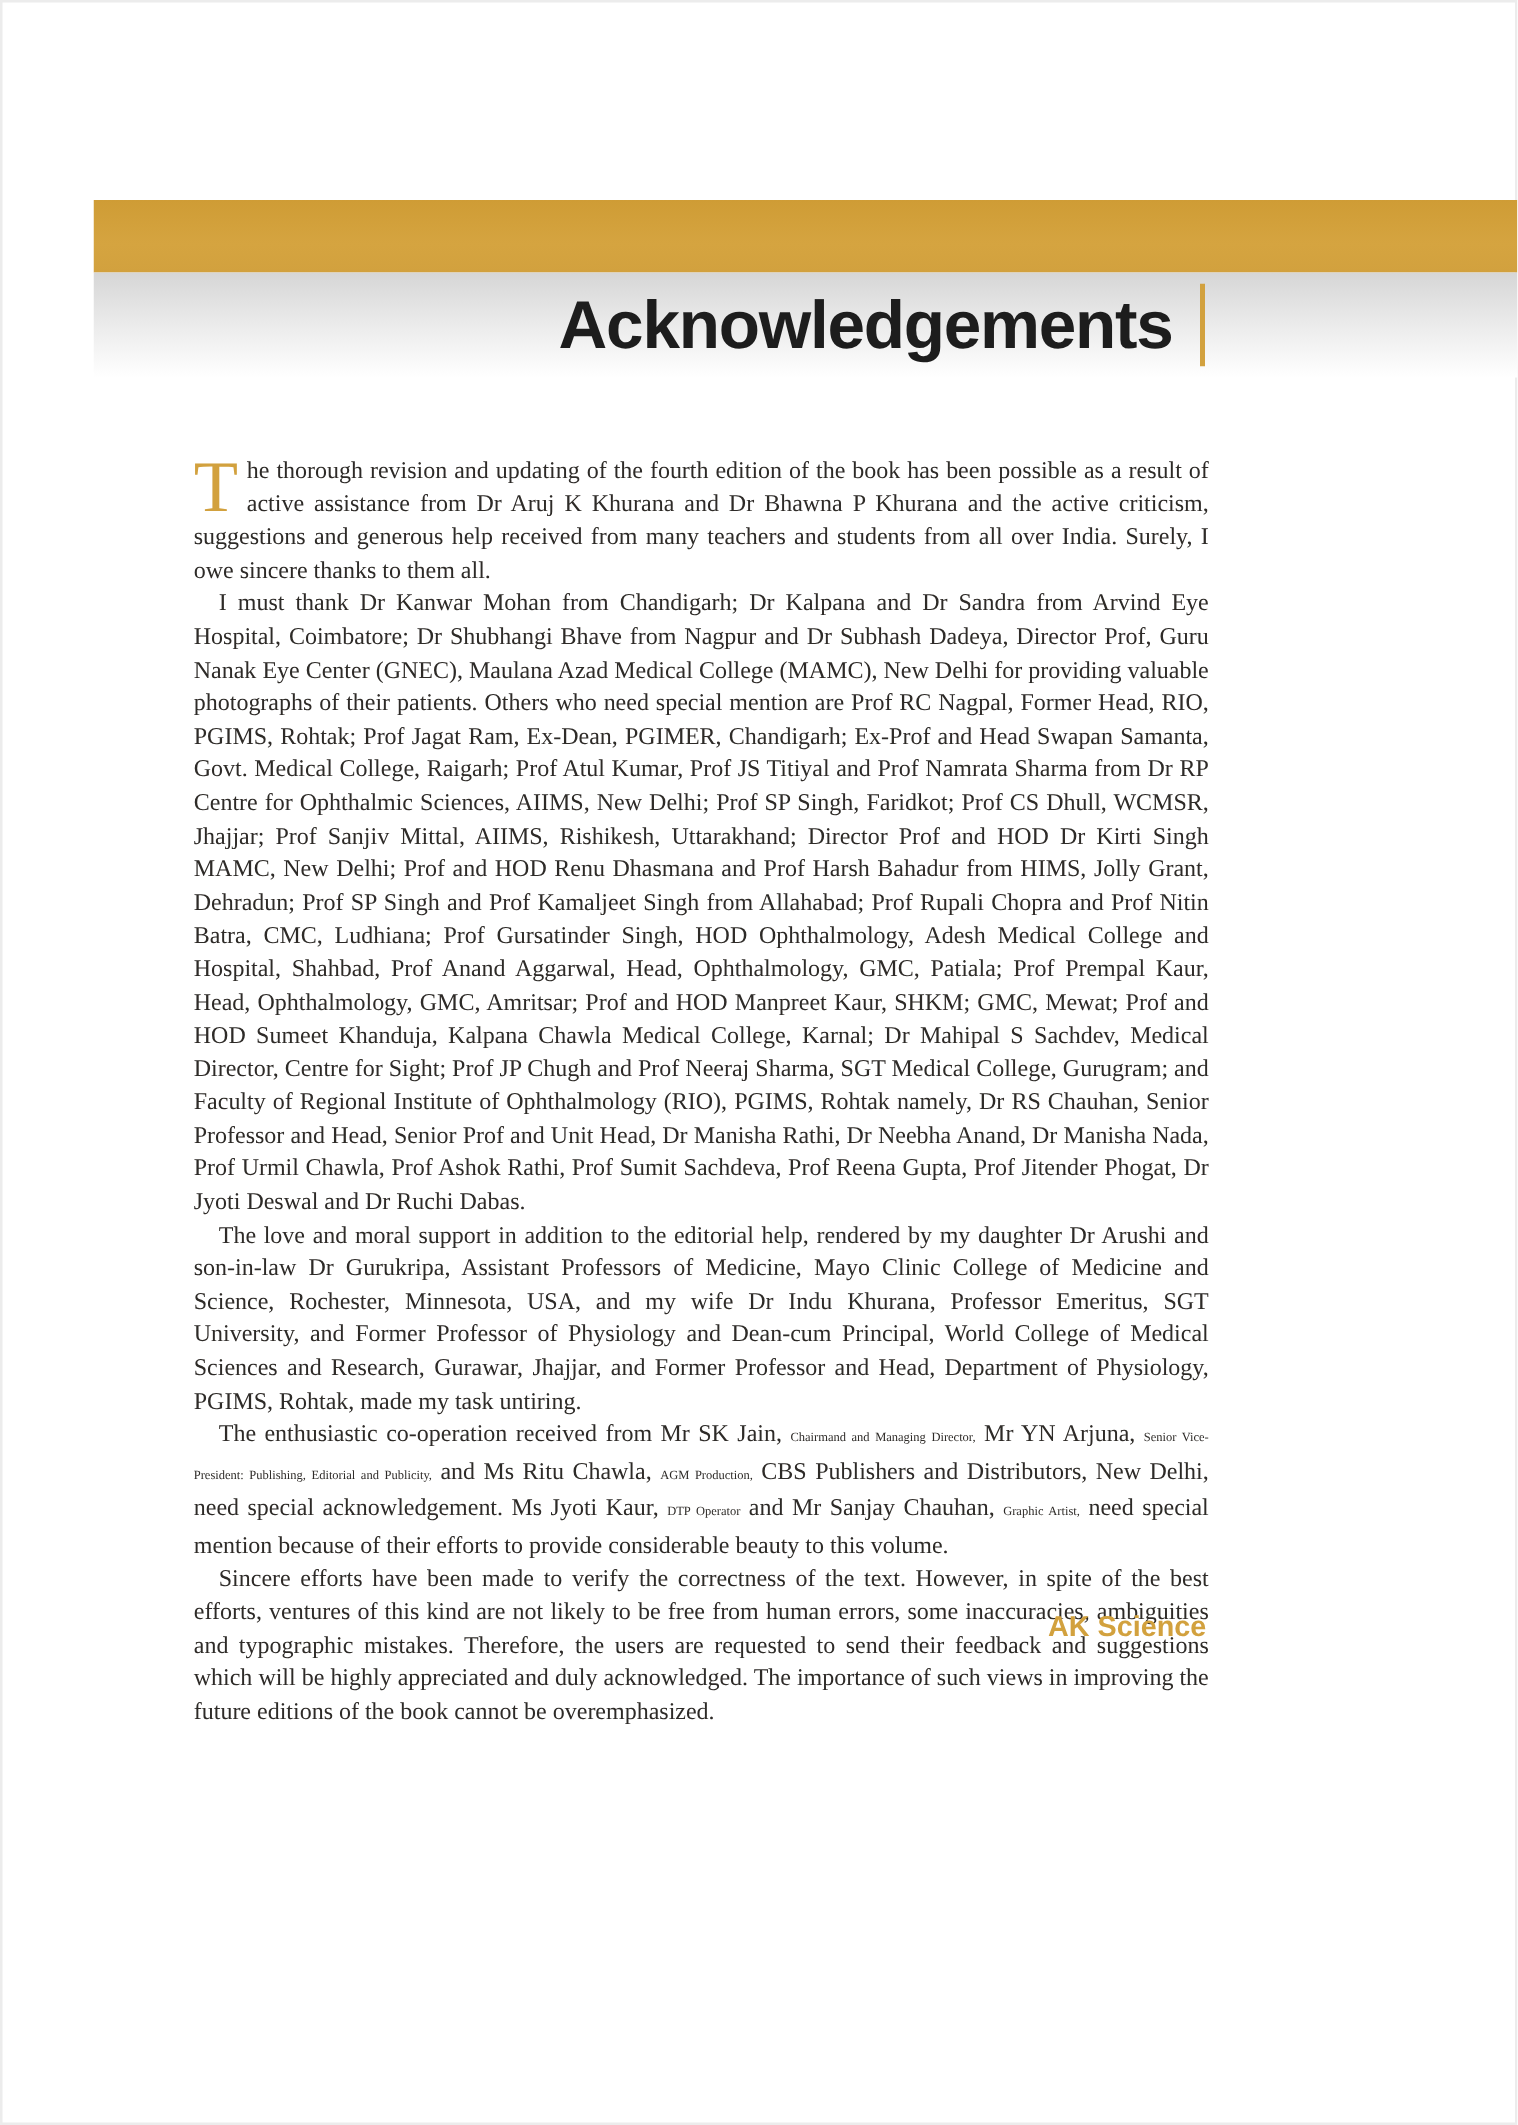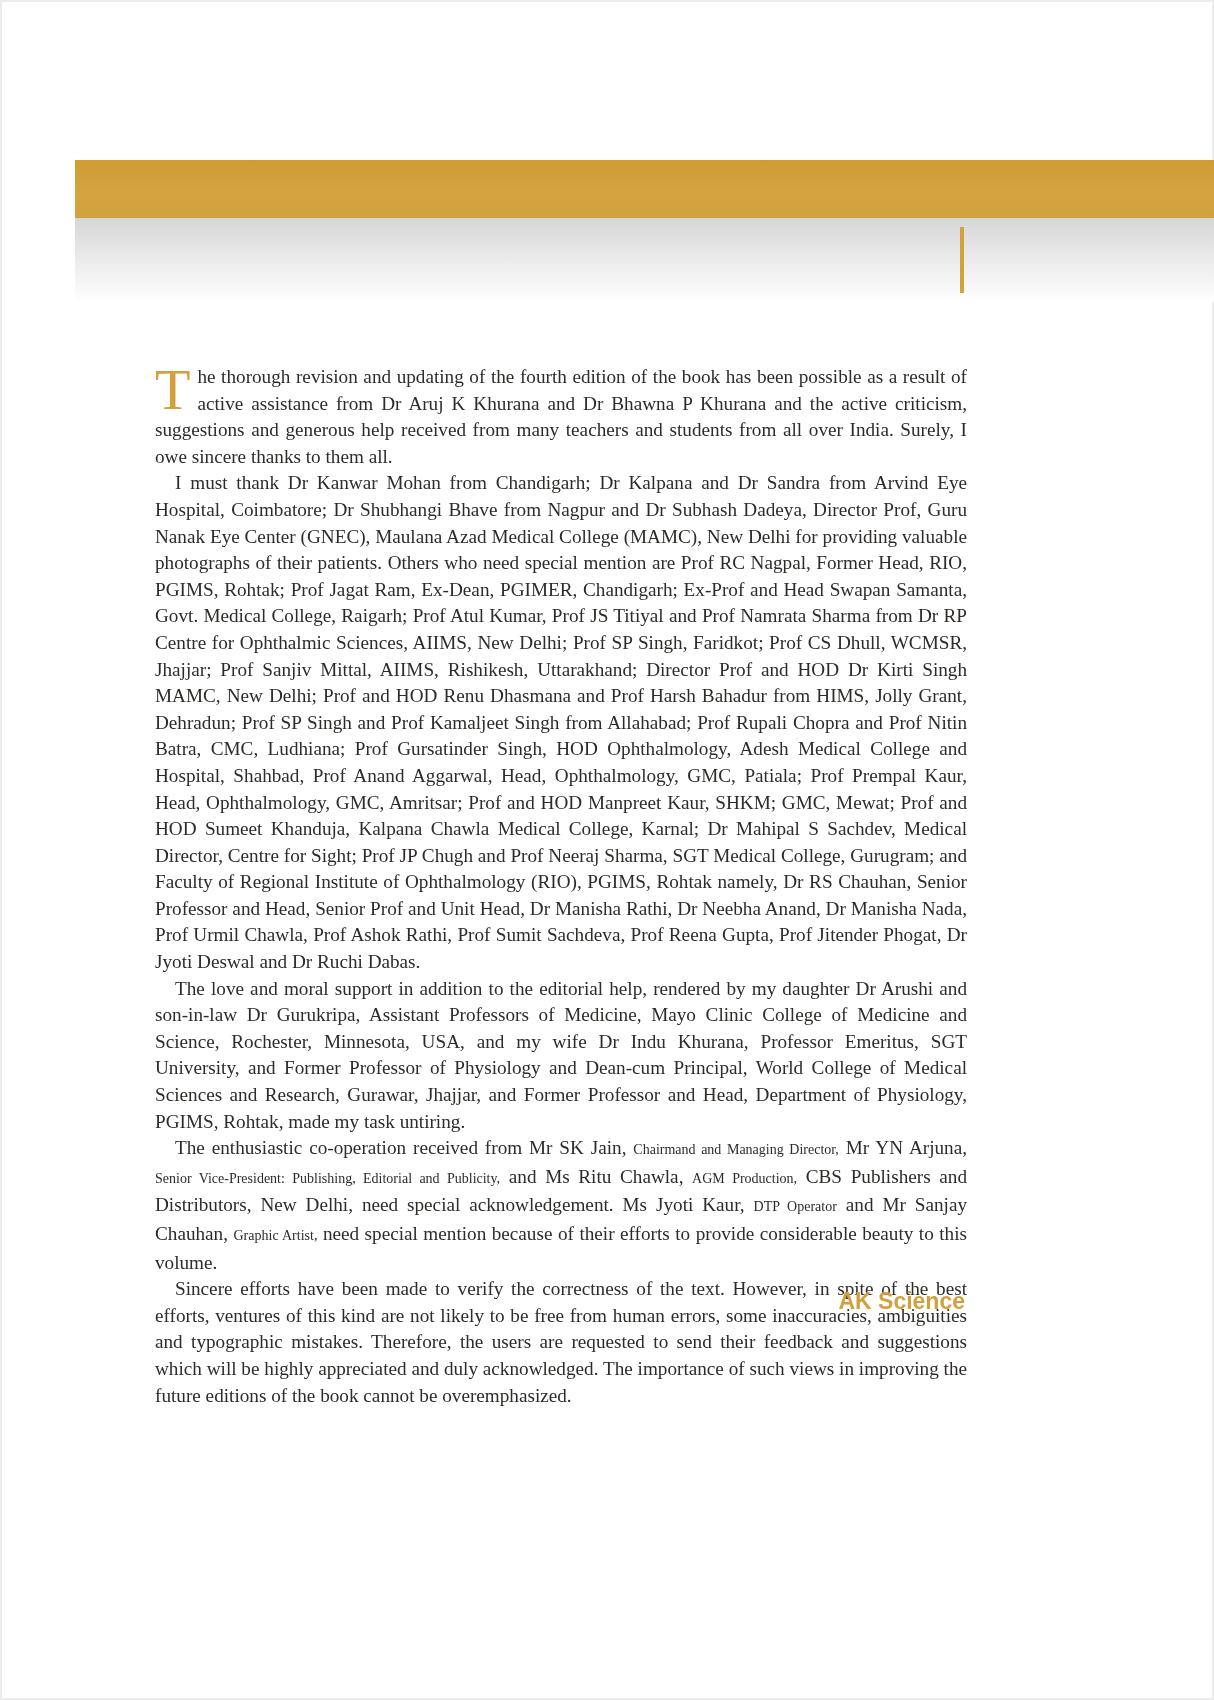--- a/index.html
+++ b/index.html
@@ -67,38 +67,39 @@
   .body-text p { margin: 0; text-indent: 20px; }
   .body-text p.no-indent { text-indent: 0; }
   .dropcap {
     float: left;
     font-size: 58px;
     line-height: 45px;
     padding: 3px 7px 0 0;
     color: #d2a13e;
     font-family: "Liberation Serif", serif;
   }
-  .small { font-size: 14px; }
+  .small { font-size: 10px; }
   .signature {
     position: absolute;
     right: 249px;
     top: 1288px;
     font-family: "Liberation Sans", sans-serif;
     font-weight: bold;
     font-size: 23px;
     color: #d2a13e;
   }
 </style>
 </head>
 <body>
 
 <div class="page">
   <div class="gold-band"></div>
   <div class="title-band"></div>
   <div class="title-row">
+    <h1 class="title">Acknowledgements</h1>
     <div class="title-rule"></div>
   </div>
   <div class="body-text">
       <p class="no-indent"><span class="dropcap">T</span><span>he thorough revision and updating of the fourth edition of the book has been possible as a result of active assistance from Dr Aruj K Khurana and Dr Bhawna P Khurana and the active criticism, suggestions and generous help received from many teachers and students from all over India. Surely, I owe sincere thanks to them all.</span></p>
       <p><span>I must thank Dr Kanwar Mohan from Chandigarh; Dr Kalpana and Dr Sandra from Arvind Eye Hospital, Coimbatore; Dr Shubhangi Bhave from Nagpur and Dr Subhash Dadeya, Director Prof, Guru Nanak Eye Center (GNEC), Maulana Azad Medical College (MAMC), New Delhi for providing valuable photographs of their patients. Others who need special mention are Prof RC Nagpal, Former Head, RIO, PGIMS, Rohtak; Prof Jagat Ram, Ex-Dean, PGIMER, Chandigarh; Ex-Prof and Head Swapan Samanta, Govt. Medical College, Raigarh; Prof Atul Kumar, Prof JS Titiyal and Prof Namrata Sharma from Dr RP Centre for Ophthalmic Sciences, AIIMS, New Delhi; Prof SP Singh, Faridkot; Prof CS Dhull, WCMSR, Jhajjar; Prof Sanjiv Mittal, AIIMS, Rishikesh, Uttarakhand; Director Prof and HOD Dr Kirti Singh MAMC, New Delhi; Prof and HOD Renu Dhasmana and Prof Harsh Bahadur from HIMS, Jolly Grant, Dehradun; Prof SP Singh and Prof Kamaljeet Singh from Allahabad; Prof Rupali Chopra and Prof Nitin Batra, CMC, Ludhiana; Prof Gursatinder Singh, HOD Ophthalmology, Adesh Medical College and Hospital, Shahbad, Prof Anand Aggarwal, Head, Ophthalmology, GMC, Patiala; Prof Prempal Kaur, Head, Ophthalmology, GMC, Amritsar; Prof and HOD Manpreet Kaur, SHKM; GMC, Mewat; Prof and HOD Sumeet Khanduja, Kalpana Chawla Medical College, Karnal; Dr Mahipal S Sachdev, Medical Director, Centre for Sight; Prof JP Chugh and Prof Neeraj Sharma, SGT Medical College, Gurugram; and Faculty of Regional Institute of Ophthalmology (RIO), PGIMS, Rohtak namely, Dr RS Chauhan, Senior Professor and Head, Senior Prof and Unit Head, Dr Manisha Rathi, Dr Neebha Anand, Dr Manisha Nada, Prof Urmil Chawla, Prof Ashok Rathi, Prof Sumit Sachdeva, Prof Reena Gupta, Prof Jitender Phogat, Dr Jyoti Deswal and Dr Ruchi Dabas.</span></p>
       <p><span>The love and moral support in addition to the editorial help, rendered by my daughter Dr Arushi and son-in-law Dr Gurukripa, Assistant Professors of Medicine, Mayo Clinic College of Medicine and Science, Rochester, Minnesota, USA, and my wife Dr Indu Khurana, Professor Emeritus, SGT University, and Former Professor of Physiology and Dean-cum Principal, World College of Medical Sciences and Research, Gurawar, Jhajjar, and Former Professor and Head, Department of Physiology, PGIMS, Rohtak, made my task untiring.</span></p>
       <p><span>The enthusiastic co-operation received from Mr SK Jain, </span><span class="small">Chairmand and Managing Director,</span><span> Mr YN Arjuna, </span><span class="small">Senior Vice-President: Publishing, Editorial and Publicity,</span><span> and Ms Ritu Chawla, </span><span class="small">AGM Production,</span><span> CBS Publishers and Distributors, New Delhi, need special acknowledgement. Ms Jyoti Kaur, </span><span class="small">DTP Operator</span><span> and Mr Sanjay Chauhan, </span><span class="small">Graphic Artist,</span><span> need special mention because of their efforts to provide considerable beauty to this volume.</span></p>
       <p><span>Sincere efforts have been made to verify the correctness of the text. However, in spite of the best efforts, ventures of this kind are not likely to be free from human errors, some inaccuracies, ambiguities and typographic mistakes. Therefore, the users are requested to send their feedback and suggestions which will be highly appreciated and duly acknowledged. The importance of such views in improving the future editions of the book cannot be overemphasized.</span></p>
     </div>
   <div class="signature">AK Science</div>

